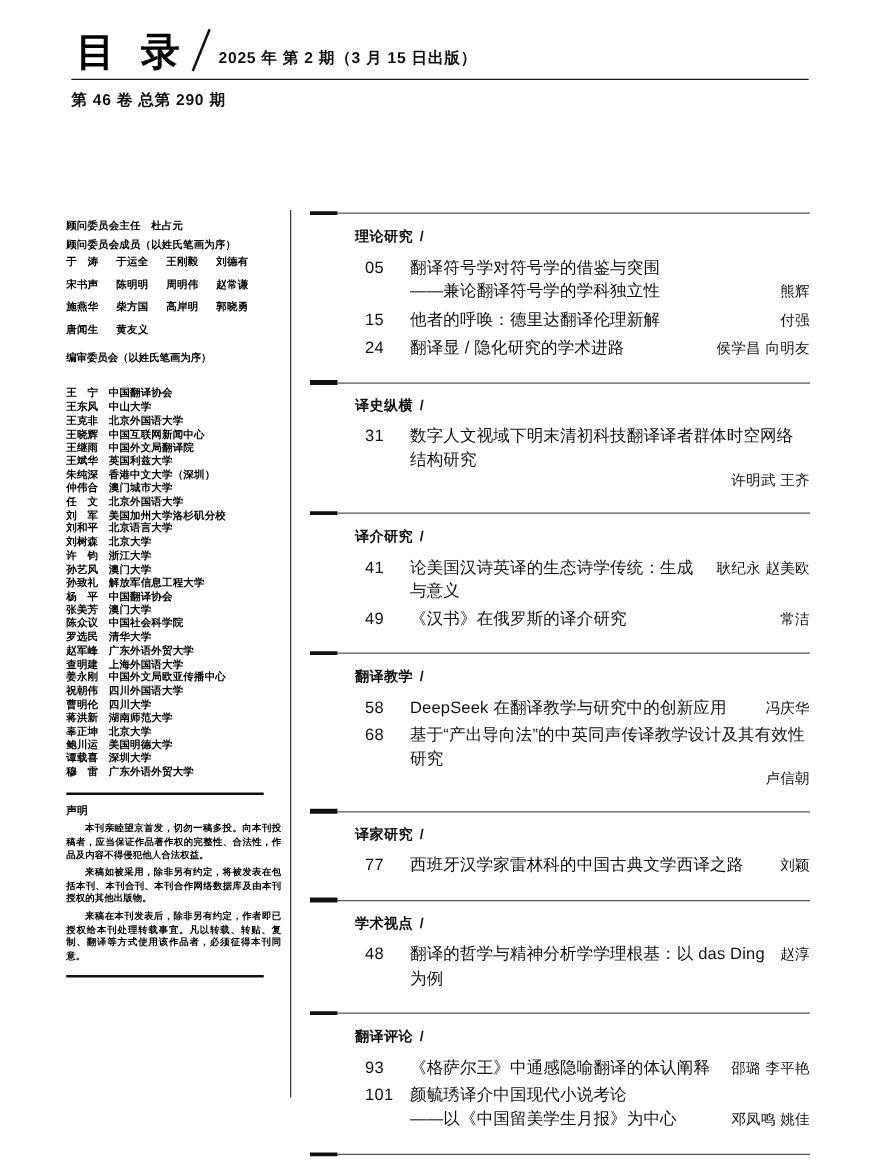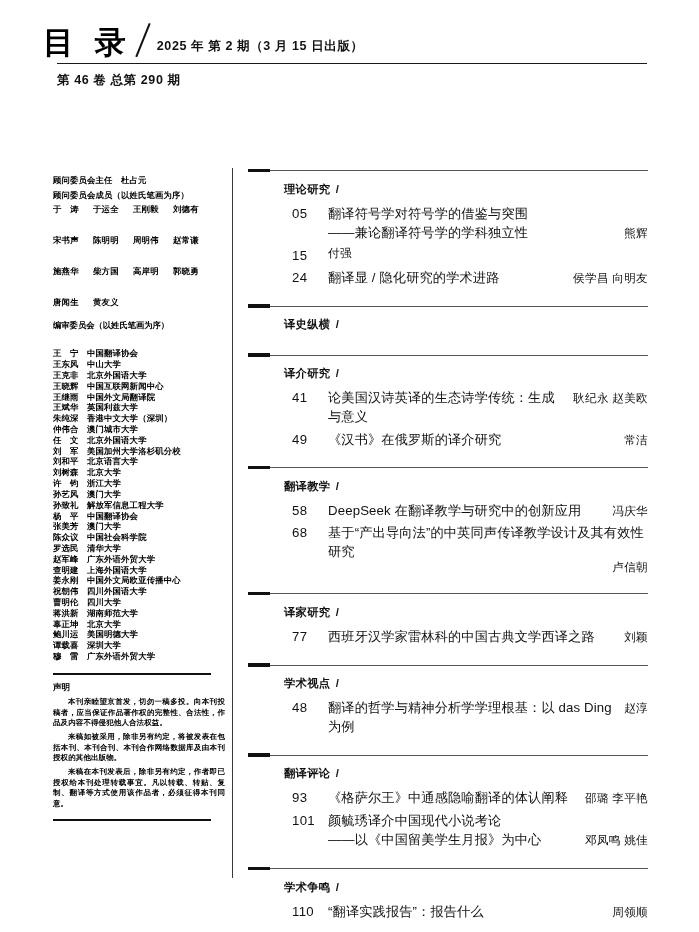--- a/index.html
+++ b/index.html
@@ -18,21 +18,21 @@
     position: relative;
     width: 699px;
     height: 932px;
     box-sizing: border-box;
     padding: 0;
   }
 
   
   .masthead {
     position: absolute;
-    left: 43px;
+    left: 61px;
     top: 24px;
     width: 590px;
     height: 62px;
   }
   .masthead-row {
     display: flex;
     align-items: flex-end;
     gap: 0px;
   }
   .mulu {
@@ -108,21 +108,21 @@
   .adv-head {
     font-weight: bold;
     font-size: 8.3px;
     letter-spacing: 0.2px;
     margin-bottom: 6px;
     white-space: nowrap;
   }
   .name-grid {
     display: grid;
     grid-template-columns: repeat(4, 40px);
-    row-gap: 22px;
+    row-gap: 9px;
     margin-bottom: 14px;
   }
   .name-cell {
     font-weight: bold;
     font-size: 8.4px;
     white-space: nowrap;
     letter-spacing: 0.2px;
   }
   .board-head {
     font-weight: bold;
@@ -450,20 +450,21 @@
             <div class="title-row">
               <div class="esub">——兼论翻译符号学的学科独立性</div>
               <div class="authors">熊辉</div>
             </div>
           </div>
         </div>
         <div class="entry">
           <div class="pnum">15</div>
           <div class="etext">
             <div class="title-row">
+              <div class="etitle">他者的呼唤：德里达翻译伦理新解</div>
               <div class="authors">付强</div>
             </div>
           </div>
         </div>
         <div class="entry">
           <div class="pnum">24</div>
           <div class="etext">
             <div class="title-row">
               <div class="etitle">翻译显 / 隐化研究的学术进路</div>
               <div class="authors">侯学昌 向明友</div>
@@ -471,20 +472,29 @@
           </div>
         </div>
         <div class="sec-gap"></div>
       </div>
       <div class="section">
         <div class="sec-divider">
           <span class="stub"></span>
           <span class="thin"></span>
         </div>
         <div class="sec-title"><span>译史纵横</span><span class="sl"> /</span></div>
+        <div class="entry">
+          <div class="pnum">31</div>
+          <div class="etext">
+            <div class="title-row">
+              <div class="etitle">数字人文视域下明末清初科技翻译译者群体时空网络结构研究</div>
+            </div>
+            <div class="authors-own-line">许明武 王齐</div>
+          </div>
+        </div>
         <div class="sec-gap"></div>
       </div>
       <div class="section">
         <div class="sec-divider">
           <span class="stub"></span>
           <span class="thin"></span>
         </div>
         <div class="sec-title"><span>译介研究</span><span class="sl"> /</span></div>
         <div class="entry">
           <div class="pnum">41</div>

